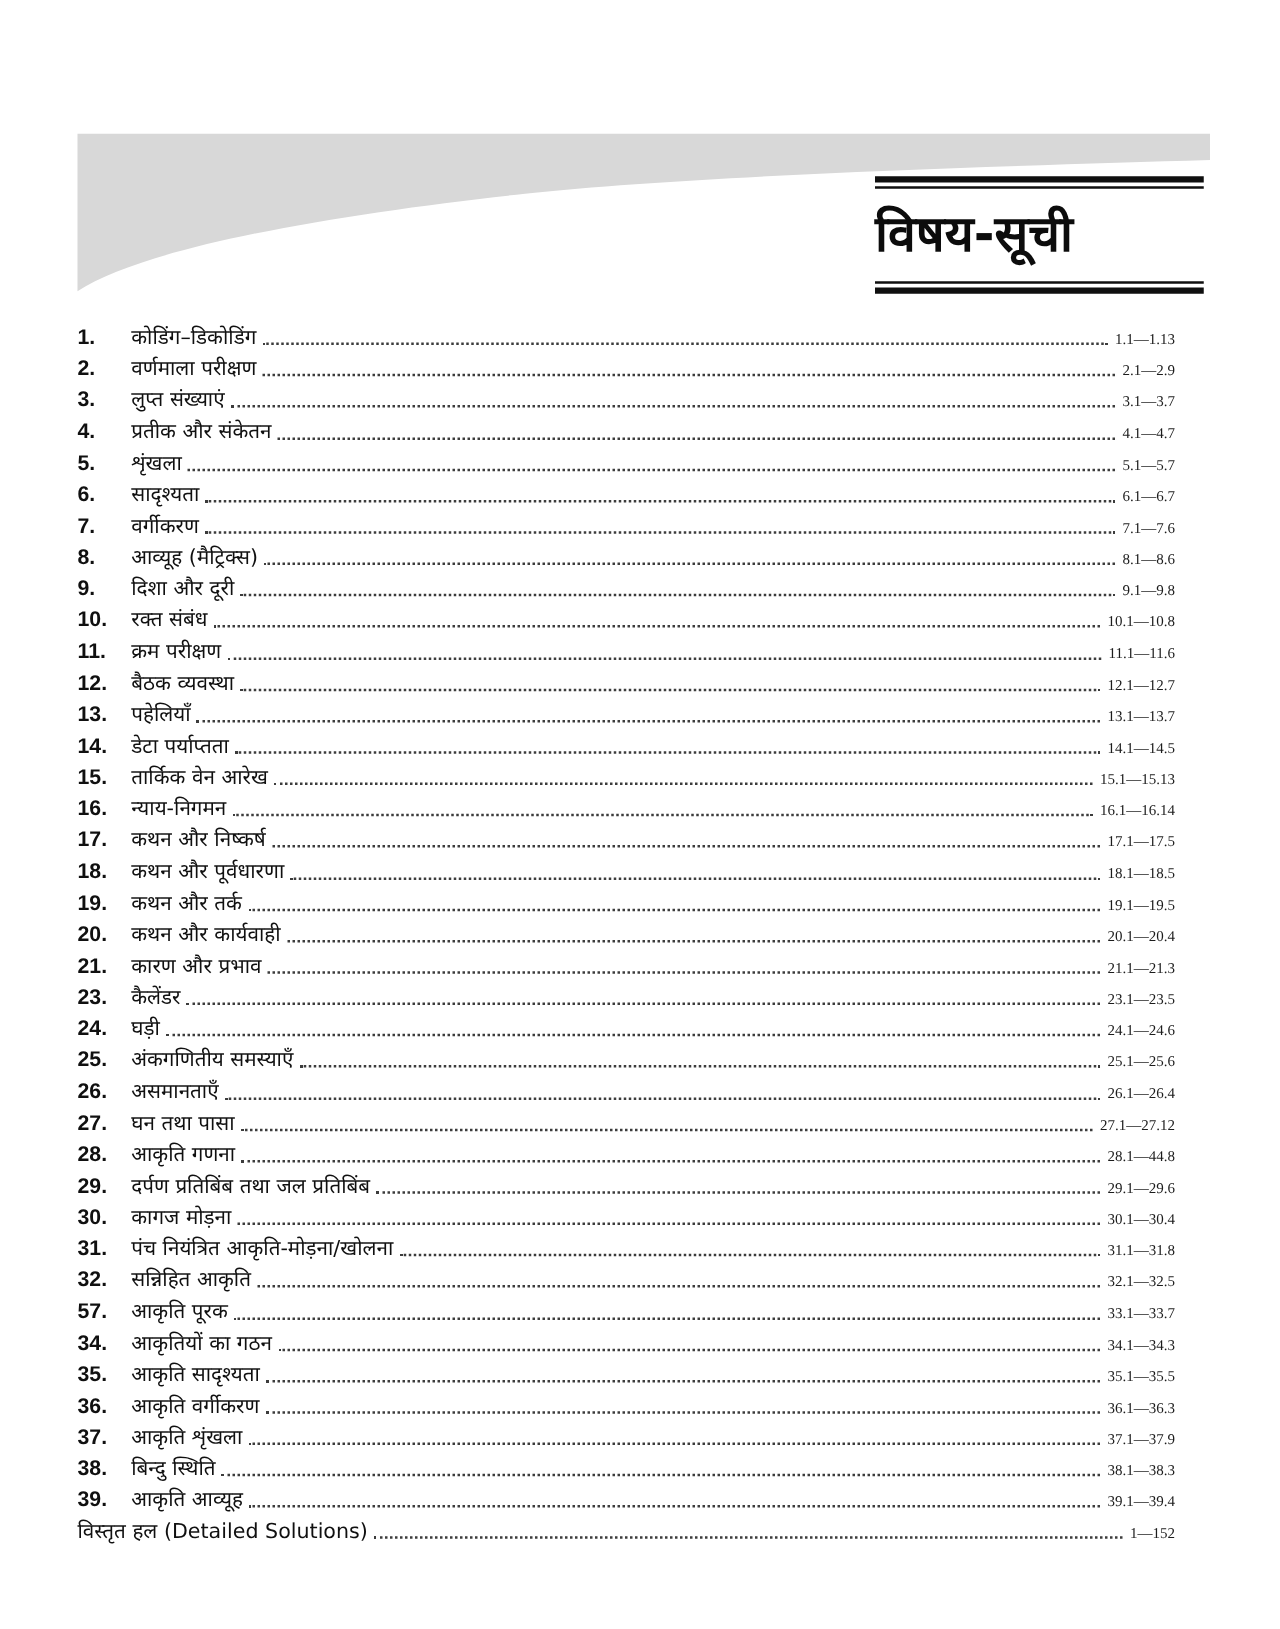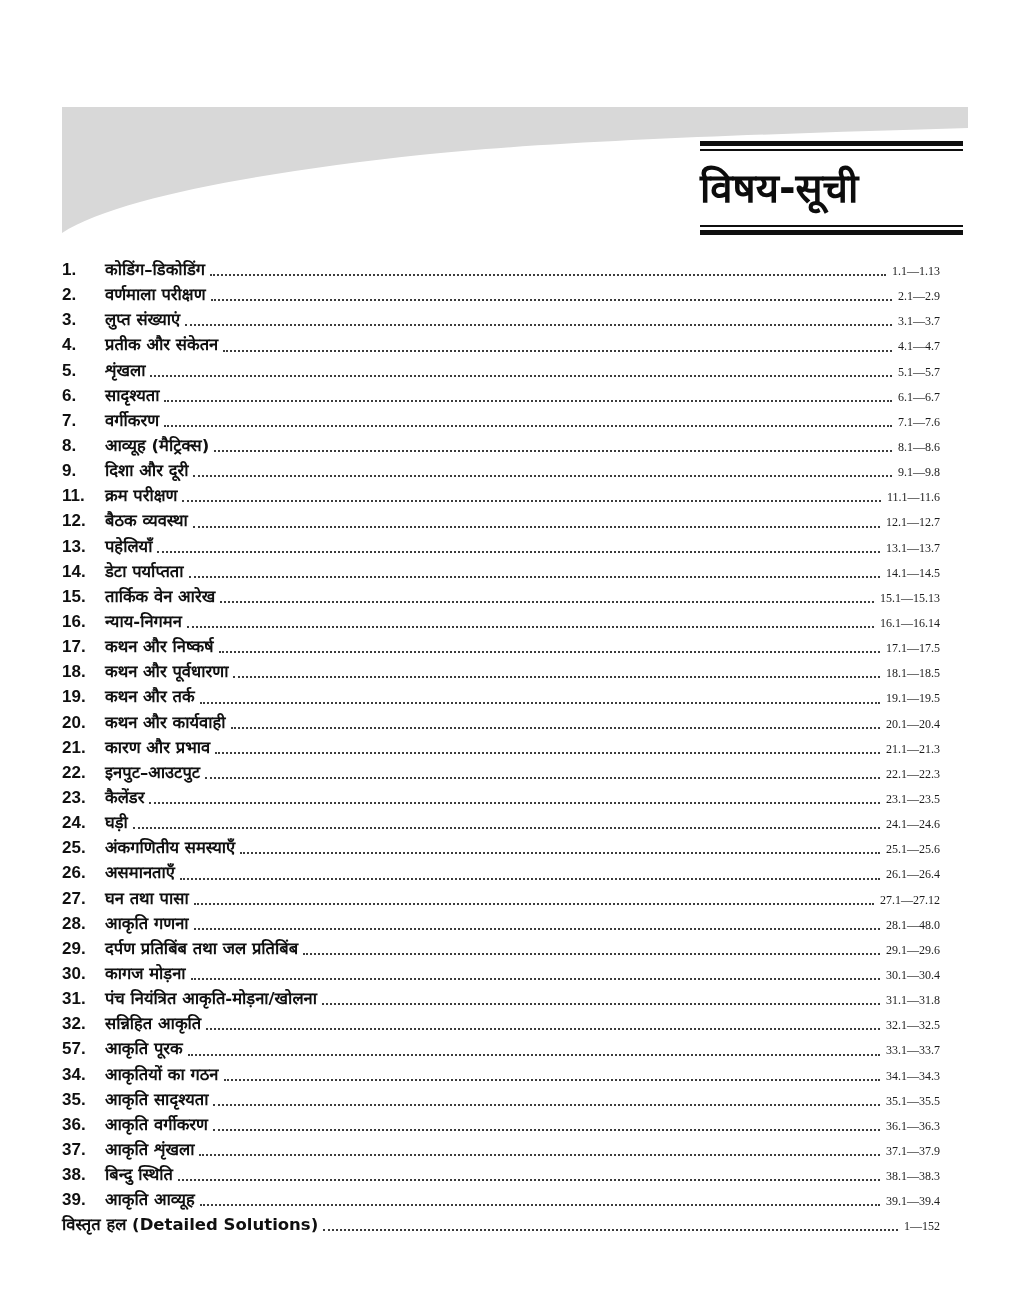--- a/index.html
+++ b/index.html
@@ -43,21 +43,21 @@
   }
   .toc-num {
     flex: 0 0 43px;
     font-family: "Liberation Sans", sans-serif;
     font-weight: bold;
     font-size: 17px;
     color: #101010;
   }
   .toc-title {
     font-family: "DejaVu Sans", sans-serif;
-    font-weight: bold;
+    font-weight: normal;
     font-size: 16.5px;
     white-space: nowrap;
     padding-right: 5px;
     color: #101010;
   }
   .toc-leader {
     flex: 1 1 auto;
     min-width: 12px;
     height: 0;
     border-bottom: 2px dotted #3c3c3c;
@@ -140,20 +140,26 @@
       <span class="toc-leader"></span>
       <span class="toc-pages">8.1—8.6</span>
     </div>
     <div class="toc-row">
       <span class="toc-num">9.</span>
       <span class="toc-title">दिशा और दूरी</span>
       <span class="toc-leader"></span>
       <span class="toc-pages">9.1—9.8</span>
     </div>
     <div class="toc-row">
+      <span class="toc-num">10.</span>
+      <span class="toc-title">रक्त संबंध</span>
+      <span class="toc-leader"></span>
+      <span class="toc-pages">10.1—10.8</span>
+    </div>
+    <div class="toc-row">
       <span class="toc-num">11.</span>
       <span class="toc-title">क्रम परीक्षण</span>
       <span class="toc-leader"></span>
       <span class="toc-pages">11.1—11.6</span>
     </div>
     <div class="toc-row">
       <span class="toc-num">12.</span>
       <span class="toc-title">बैठक व्यवस्था</span>
       <span class="toc-leader"></span>
       <span class="toc-pages">12.1—12.7</span>
@@ -206,26 +212,20 @@
       <span class="toc-leader"></span>
       <span class="toc-pages">20.1—20.4</span>
     </div>
     <div class="toc-row">
       <span class="toc-num">21.</span>
       <span class="toc-title">कारण और प्रभाव</span>
       <span class="toc-leader"></span>
       <span class="toc-pages">21.1—21.3</span>
     </div>
     <div class="toc-row">
-      <span class="toc-num">22.</span>
-      <span class="toc-title">इनपुट–आउटपुट</span>
-      <span class="toc-leader"></span>
-      <span class="toc-pages">22.1—22.3</span>
-    </div>
-    <div class="toc-row">
       <span class="toc-num">23.</span>
       <span class="toc-title">कैलेंडर</span>
       <span class="toc-leader"></span>
       <span class="toc-pages">23.1—23.5</span>
     </div>
     <div class="toc-row">
       <span class="toc-num">24.</span>
       <span class="toc-title">घड़ी</span>
       <span class="toc-leader"></span>
       <span class="toc-pages">24.1—24.6</span>
@@ -245,21 +245,21 @@
     <div class="toc-row">
       <span class="toc-num">27.</span>
       <span class="toc-title">घन तथा पासा</span>
       <span class="toc-leader"></span>
       <span class="toc-pages">27.1—27.12</span>
     </div>
     <div class="toc-row">
       <span class="toc-num">28.</span>
       <span class="toc-title">आकृति गणना</span>
       <span class="toc-leader"></span>
-      <span class="toc-pages">28.1—48.0</span>
+      <span class="toc-pages">28.1—44.8</span>
     </div>
     <div class="toc-row">
       <span class="toc-num">29.</span>
       <span class="toc-title">दर्पण प्रतिबिंब तथा जल प्रतिबिंब</span>
       <span class="toc-leader"></span>
       <span class="toc-pages">29.1—29.6</span>
     </div>
     <div class="toc-row">
       <span class="toc-num">30.</span>
       <span class="toc-title">कागज मोड़ना</span>

